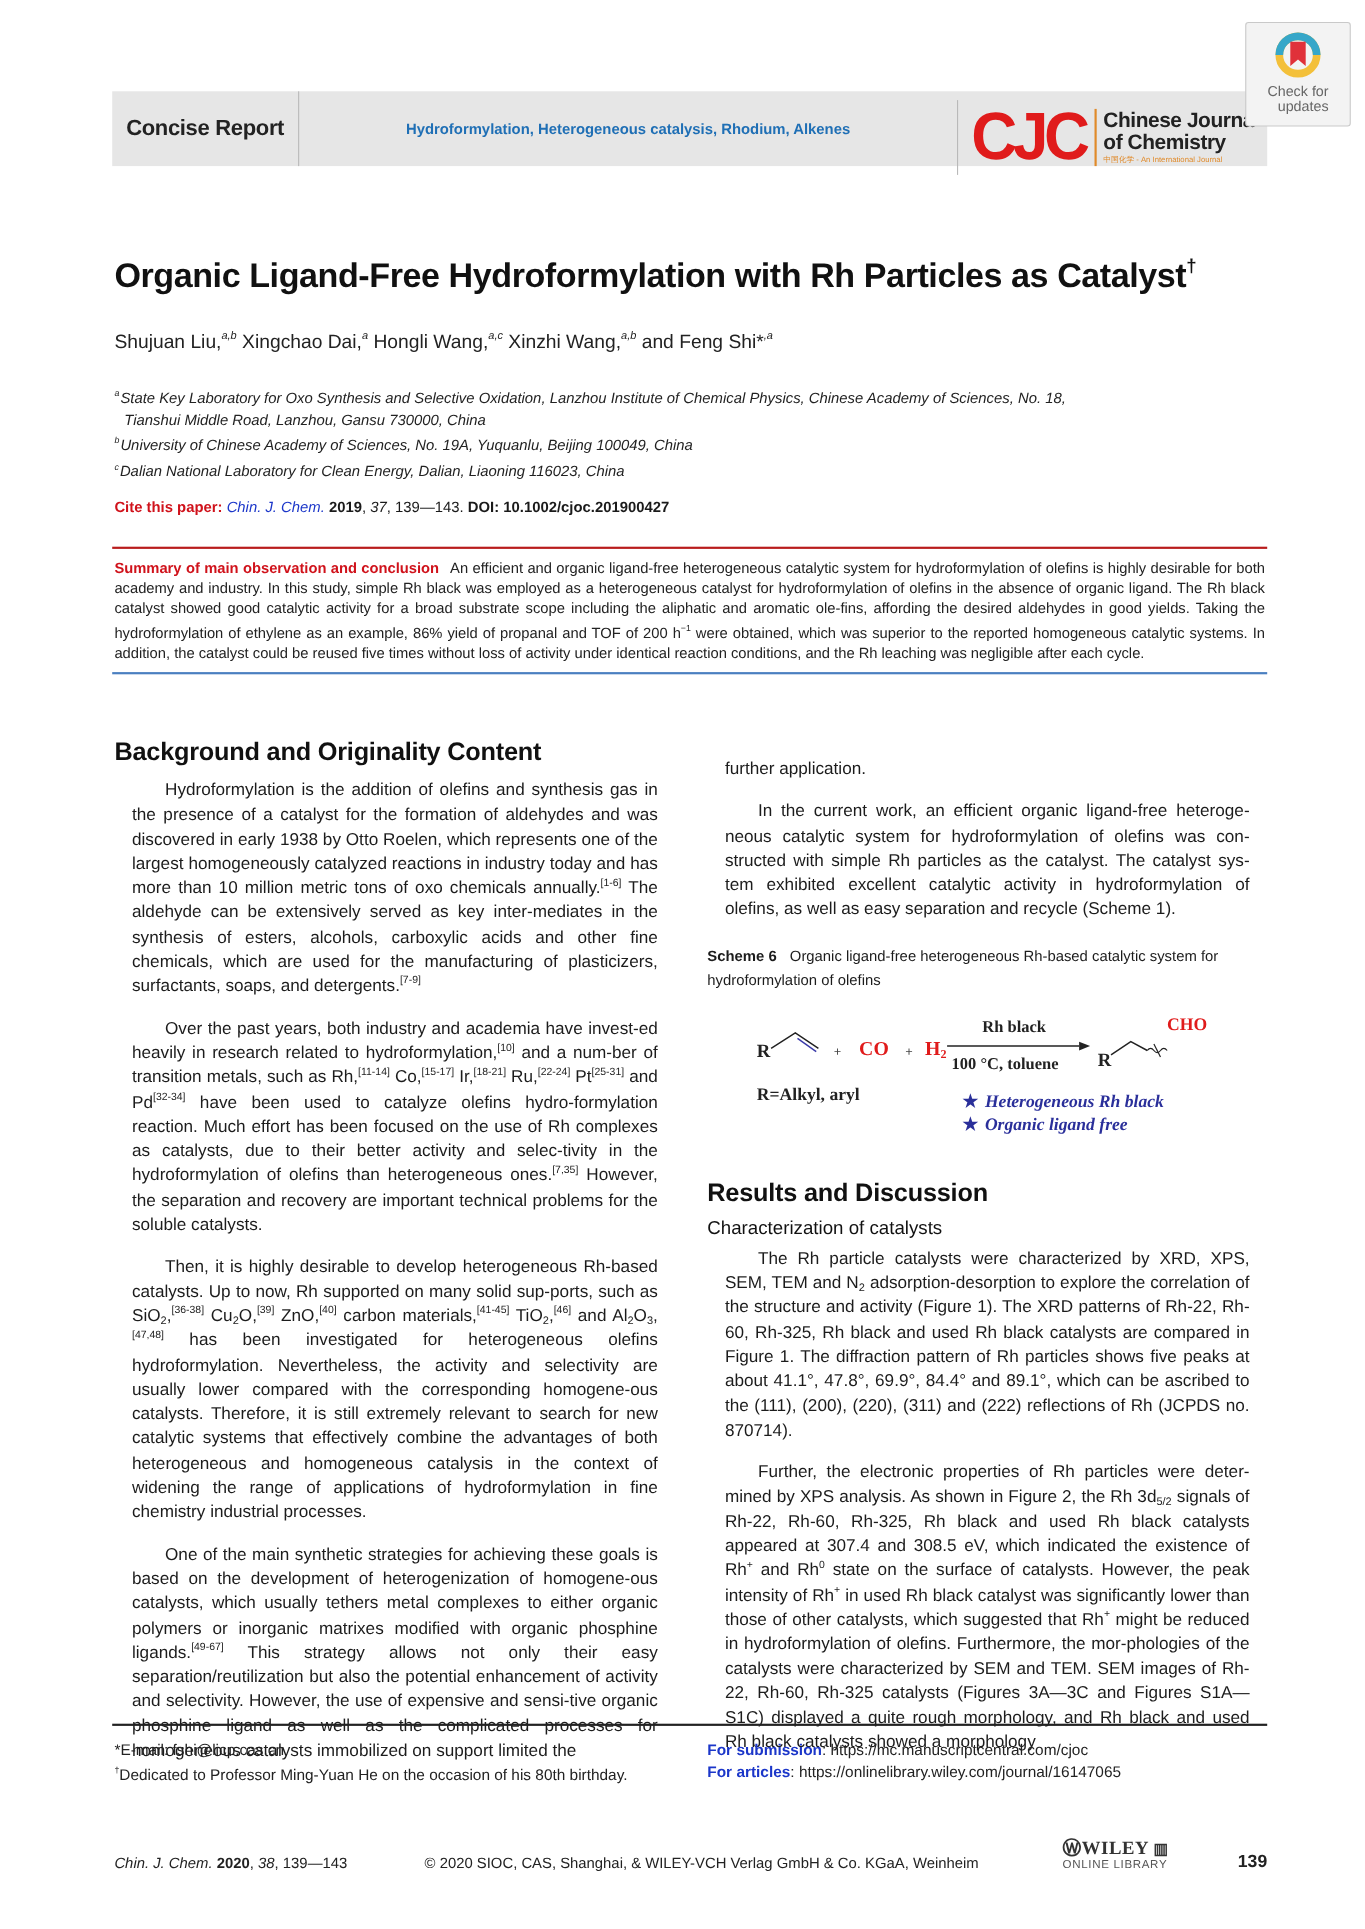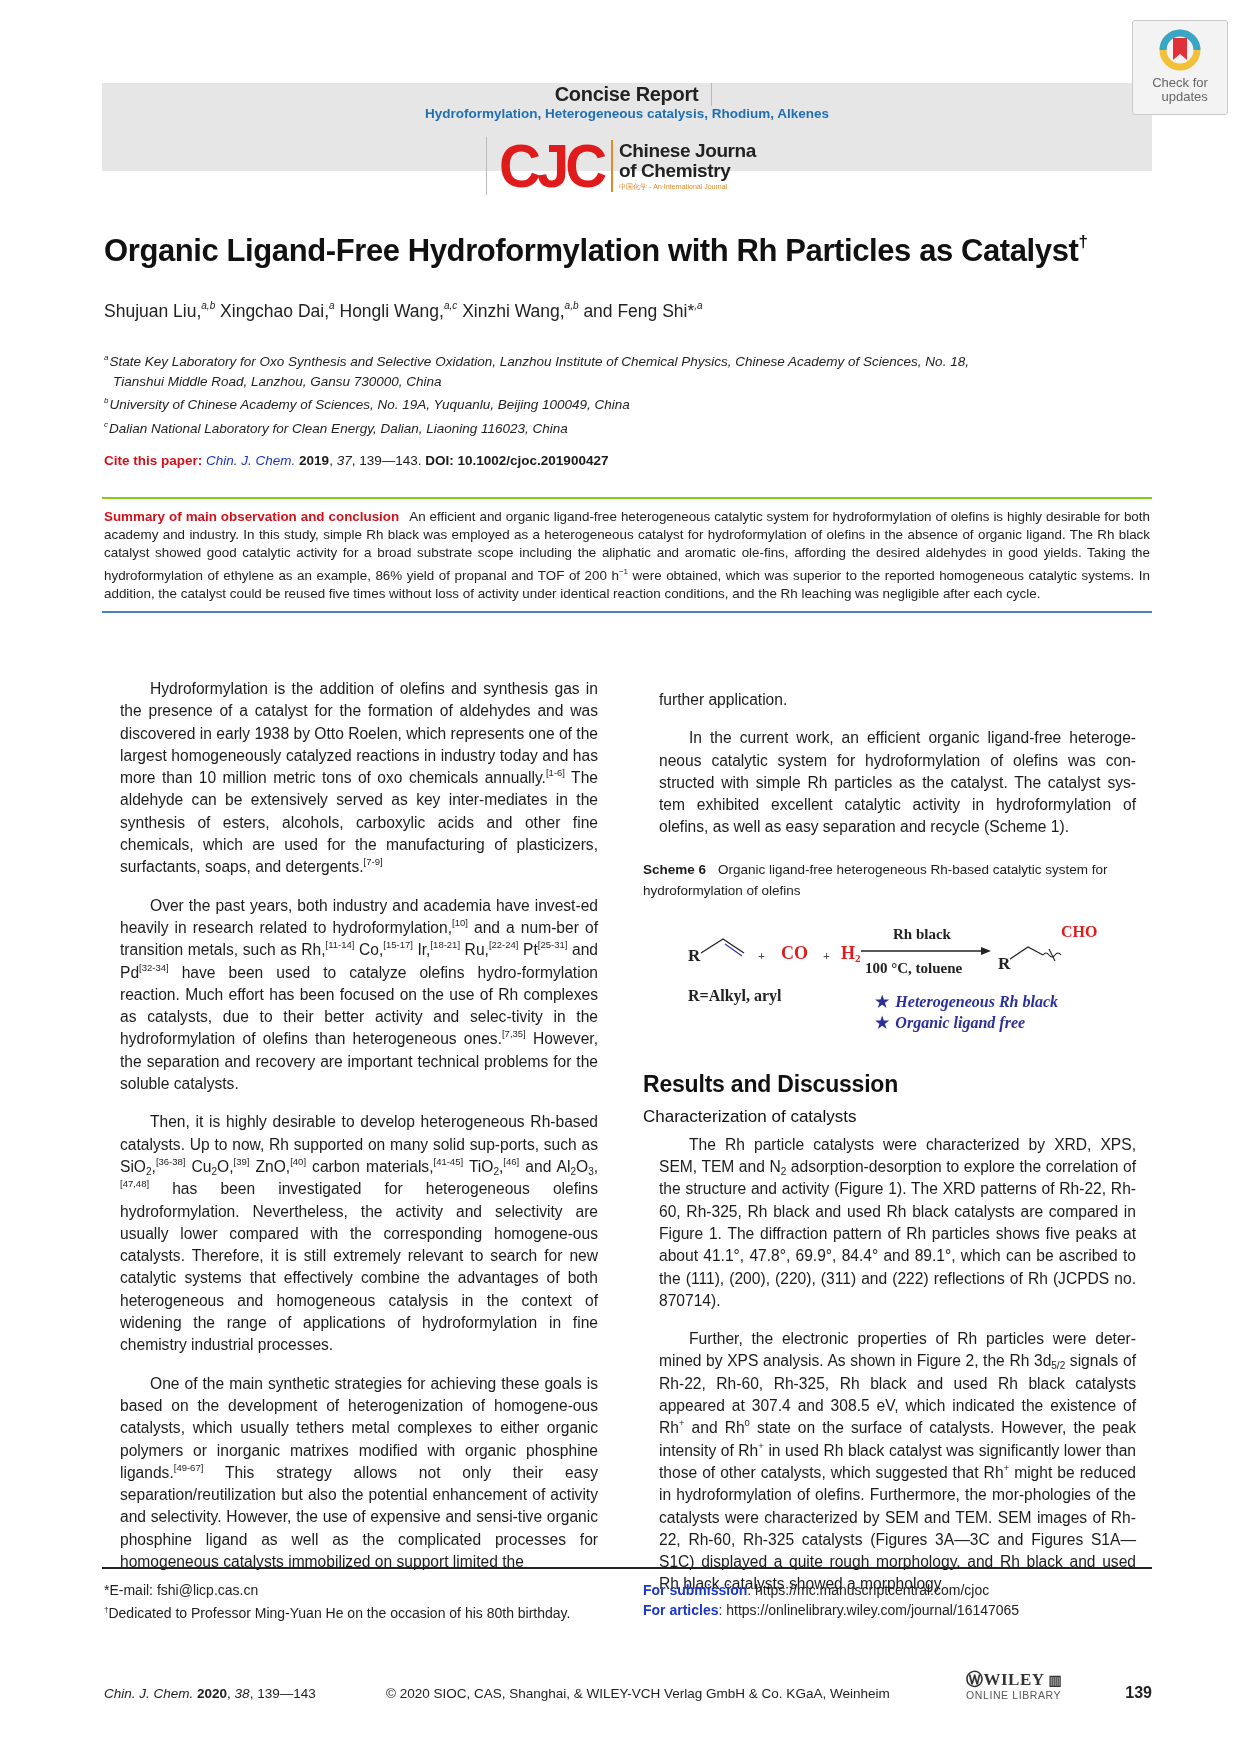--- a/index.html
+++ b/index.html
@@ -1,20 +1,20 @@
 <!DOCTYPE html>
 <html><head>
 <meta charset="utf-8">
 <style>
   * { box-sizing: border-box; margin: 0; padding: 0; }
   html, body { width: 1241px; height: 1754px; background: #ffffff; overflow: hidden; }
   body { position: relative; font-family: "Liberation Sans", "DejaVu Sans", sans-serif; color: #1a1a1a; }
 
   
-  .header-band { position: absolute; left: 102px; top: 83px; width: 1050px; height: 88px; background: #e6e6e6; display: flex; align-items: center; flex-direction: column; }
+  .header-band { position: absolute; left: 102px; top: 83px; width: 1050px; height: 68px; background: #e6e6e6; display: flex; align-items: center; }
   .hb-type { width: 170px; height: 100%; display: flex; align-items: center; justify-content: center; border-right: 1px solid #b9b9b9; font-weight: bold; font-size: 20px; color: #222; letter-spacing: -0.3px; }
   .hb-keywords { flex: 1; text-align: center; font-size: 13.5px; color: #1f6fb5; font-weight: bold; }
   .hb-logo { width: 282px; height: 100%; border-left: 1px solid #b9b9b9; display: flex; align-items: center; padding-left: 12px; margin-top: 16px; }
   .cjc-mark { font-family: "Liberation Sans", sans-serif; font-weight: bold; font-size: 58px; color: #e01b1b; letter-spacing: -4px; line-height: 1; transform: scaleY(1.05); }
   .cjc-divider { width: 2px; height: 52px; background: #e08a2a; margin: 0 6px 0 8px; }
   .cjc-text { display: flex; flex-direction: column; line-height: 1.05; }
   .cjc-name { font-weight: bold; font-size: 19px; color: #222; white-space: nowrap; letter-spacing: -0.4px; }
   .cjc-sub { font-size: 7px; color: #e08a2a; margin-top: 2px; white-space: nowrap; }
 
   .check-badge { position: absolute; left: 1132px; top: 20px; width: 96px; height: 95px; background: #f3f3f3; border: 1px solid #c9c9c9; border-radius: 3px; display: flex; flex-direction: column; align-items: center; justify-content: flex-start; padding-top: 6px; }
@@ -29,21 +29,21 @@
   .affils { position: absolute; left: 104px; top: 348px; font-size: 13.5px; font-style: italic; color: #222; line-height: 19.5px; }
   .affils sup { font-size: 8px; vertical-align: 6px; margin-right: 1px; }
   .affils .indent { padding-left: 9px; }
 
   .cite { position: absolute; left: 104px; top: 453px; font-size: 13.5px; white-space: nowrap; }
   .cite .c-label { color: #d0121b; font-weight: bold; }
   .cite .c-journal { color: #1b36c9; font-style: italic; }
   .cite b { font-weight: bold; }
 
   
-  .summary { position: absolute; left: 102px; top: 497px; width: 1050px; border-top: 2px solid #84cc16; border-bottom: 2px solid #4a7fc0; padding: 9px 2px 8px 2px; font-size: 13.4px; line-height: 18.2px; text-align: justify; color: #222; }
+  .summary { position: absolute; left: 102px; top: 497px; width: 1050px; border-top: 2px solid #b91c1c; border-bottom: 2px solid #4a7fc0; padding: 9px 2px 8px 2px; font-size: 13.4px; line-height: 18.2px; text-align: justify; color: #222; }
   .summary .s-label { color: #d0121b; font-weight: bold; margin-right: 10px; }
   .summary sup { font-size: 8px; vertical-align: 6px; }
 
   
   .col { position: absolute; font-size: 15.6px; line-height: 22.3px; color: #1c1c1c; text-align: justify; }
   .col-left { left: 104px; top: 668px; width: 510px; }
   .col-right { left: 643px; top: 673px; width: 509px; }
   .col p { margin: 16px; }
   .col p.ind { text-indent: 30px; }
   .col sup { font-size: 9.5px; vertical-align: 7px; line-height: 0; }
@@ -124,20 +124,21 @@
   <span>139—143.</span>
   <b>DOI:</b>
   <b>10.1002/cjoc.201900427</b>
 </div>
 
 <div class="summary">
   <span class="s-label">Summary of main observation and conclusion</span><span>An efficient and organic ligand-free heterogeneous catalytic system for hydroformylation of olefins is highly desirable for both academy and industry. In this study, simple Rh black was employed as a heterogeneous catalyst for hydroformylation of olefins in the absence of organic ligand. The Rh black catalyst showed good catalytic activity for a broad substrate scope including the aliphatic and aromatic ole-fins, affording the desired aldehydes in good yields. Taking the hydroformylation of ethylene as an example, 86% yield of propanal and TOF of 200 h</span><sup>−1</sup><span> were obtained, which was superior to the reported homogeneous catalytic systems. In addition, the catalyst could be reused five times without loss of activity under identical reaction conditions, and the Rh leaching was negligible after each cycle.</span>
 </div>
 
 <div class="col col-left">
+  <h2 class="h1">Background and Originality Content</h2>
   <p class="ind" style="margin-top:10px"><span>Hydroformylation is the addition of olefins and synthesis gas in the presence of a catalyst for the formation of aldehydes and was discovered in early 1938 by Otto Roelen, which represents one of the largest homogeneously catalyzed reactions in industry today and has more than 10 million metric tons of oxo chemicals annually.</span><sup>[1-6]</sup><span> The aldehyde can be extensively served as key inter-mediates in the synthesis of esters, alcohols, carboxylic acids and other fine chemicals, which are used for the manufacturing of plasticizers, surfactants, soaps, and detergents.</span><sup>[7-9]</sup></p>
   <p class="ind"><span>Over the past years, both industry and academia have invest-ed heavily in research related to hydroformylation,</span><sup>[10]</sup><span> and a num-ber of transition metals, such as Rh,</span><sup>[11-14]</sup><span> Co,</span><sup>[15-17]</sup><span> Ir,</span><sup>[18-21]</sup><span> Ru,</span><sup>[22-24]</sup><span> Pt</span><sup>[25-31]</sup><span> and Pd</span><sup>[32-34]</sup><span> have been used to catalyze olefins hydro-formylation reaction. Much effort has been focused on the use of Rh complexes as catalysts, due to their better activity and selec-tivity in the hydroformylation of olefins than heterogeneous ones.</span><sup>[7,35]</sup><span> However, the separation and recovery are important technical problems for the soluble catalysts.</span></p>
   <p class="ind"><span>Then, it is highly desirable to develop heterogeneous Rh-based catalysts. Up to now, Rh supported on many solid sup-ports, such as SiO</span><sub>2</sub><span>,</span><sup>[36-38]</sup><span> Cu</span><sub>2</sub><span>O,</span><sup>[39]</sup><span> ZnO,</span><sup>[40]</sup><span> carbon materials,</span><sup>[41-45]</sup><span> TiO</span><sub>2</sub><span>,</span><sup>[46]</sup><span> and Al</span><sub>2</sub><span>O</span><sub>3</sub><span>,</span><sup>[47,48]</sup><span> has been investigated for heterogeneous olefins hydroformylation. Nevertheless, the activity and selectivity are usually lower compared with the corresponding homogene-ous catalysts. Therefore, it is still extremely relevant to search for new catalytic systems that effectively combine the advantages of both heterogeneous and homogeneous catalysis in the context of widening the range of applications of hydroformylation in fine chemistry industrial processes.</span></p>
   <p class="ind"><span>One of the main synthetic strategies for achieving these goals is based on the development of heterogenization of homogene-ous catalysts, which usually tethers metal complexes to either organic polymers or inorganic matrixes modified with organic phosphine ligands.</span><sup>[49-67]</sup><span> This strategy allows not only their easy separation/reutilization but also the potential enhancement of activity and selectivity. However, the use of expensive and sensi-tive organic phosphine ligand as well as the complicated processes for homogeneous catalysts immobilized on support limited the</span></p>
 </div>
 
 <div class="col col-right">
   <p>further application.</p>
   <p class="ind">In the current work, an efficient organic ligand-free heteroge-neous catalytic system for hydroformylation of olefins was con-structed with simple Rh particles as the catalyst. The catalyst sys-tem exhibited excellent catalytic activity in hydroformylation of olefins, as well as easy separation and recycle (Scheme 1).</p>
 

